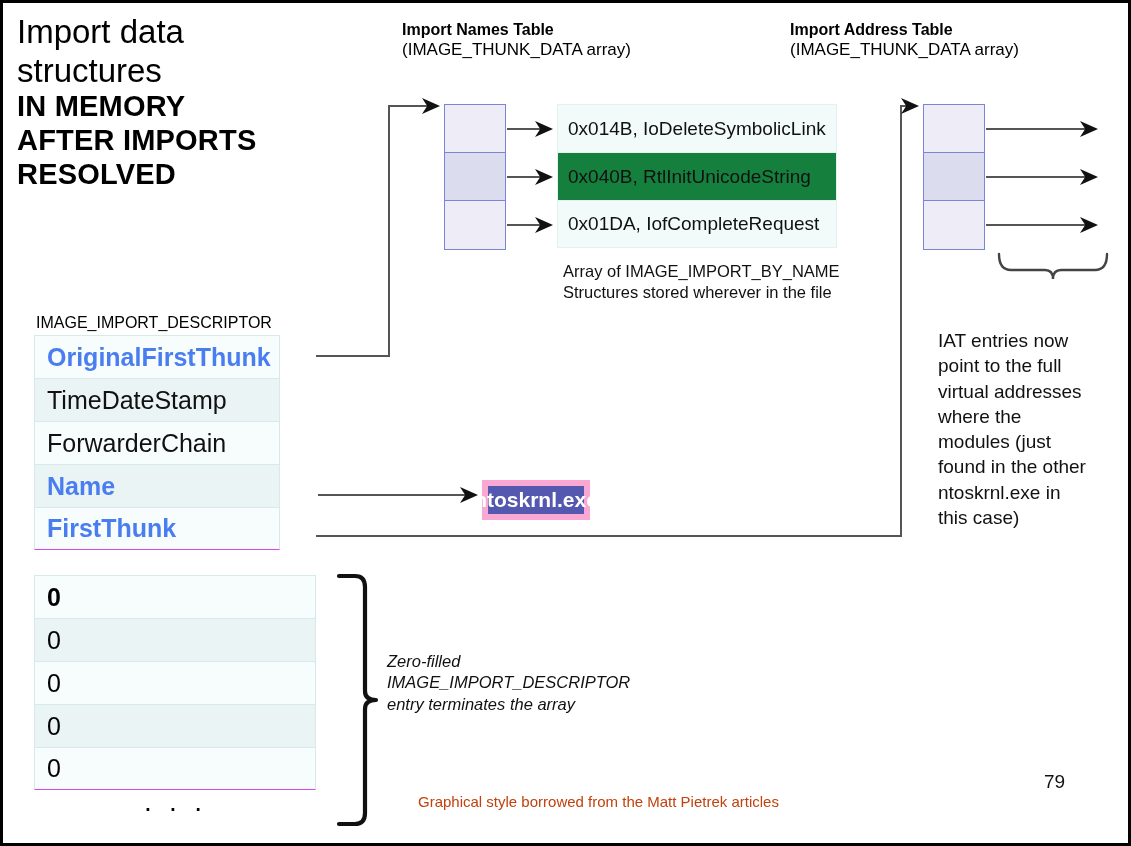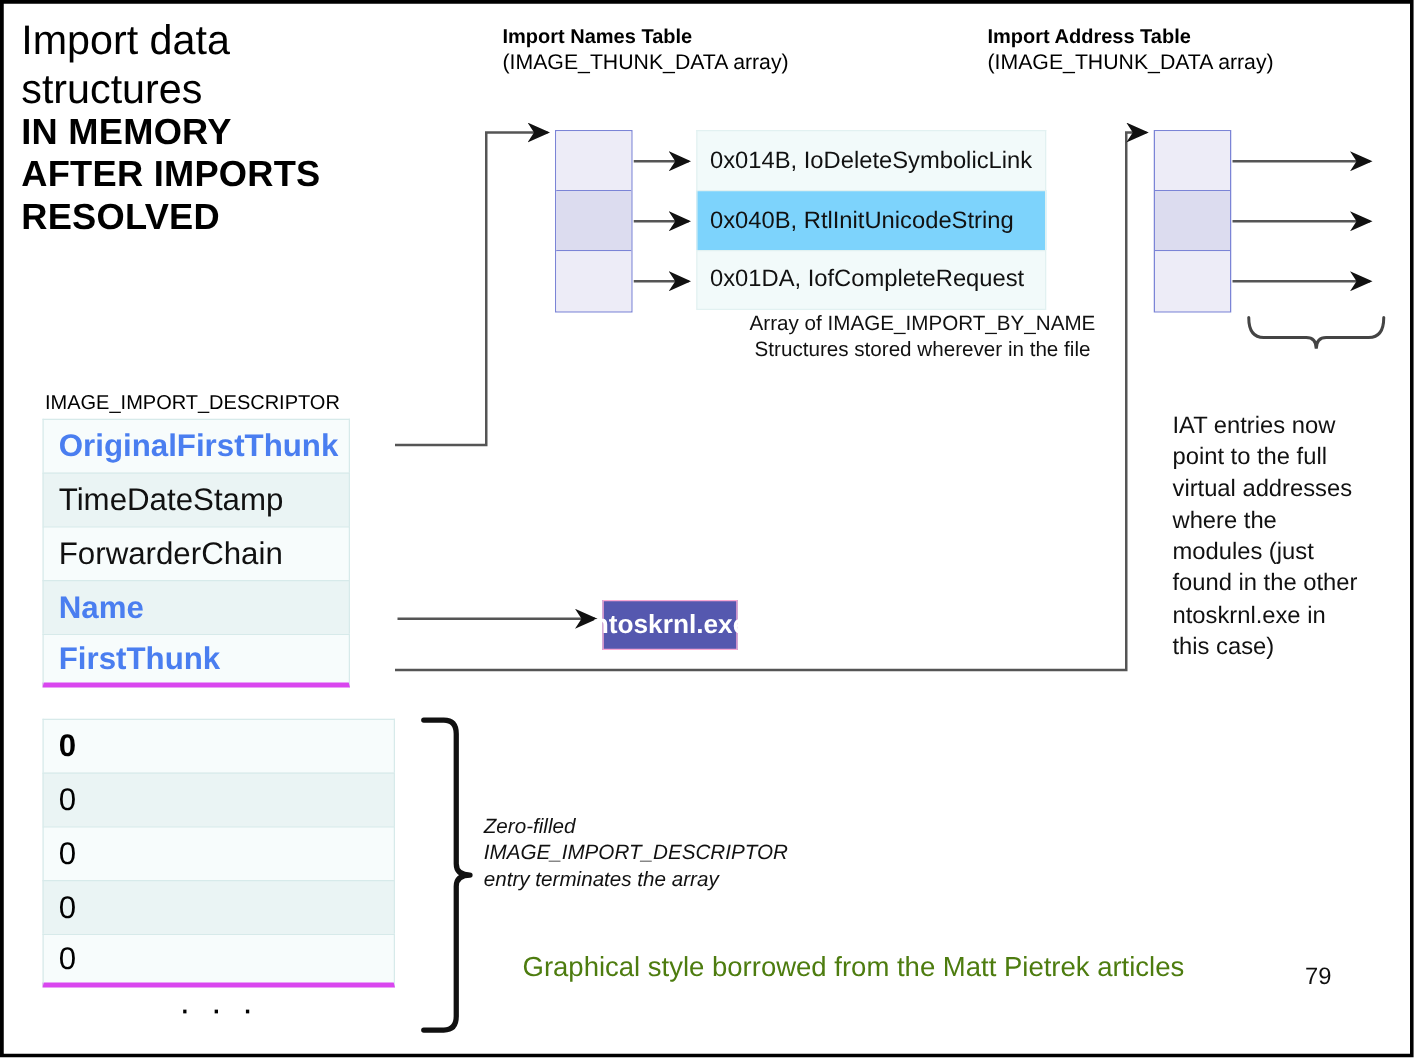--- a/index.html
+++ b/index.html
@@ -59,21 +59,21 @@
     box-sizing: border-box;
     border: 1px solid #d7eaea;
     border-bottom: none;
     display: flex;
     align-items: center;
     padding-left: 12px;
     font-size: 25px;
     background: #f7fcfc;
   }
   .desc-row.alt { background: #eaf4f4; }
-  .desc-row.last { border-bottom: 4px solid #d946ef; }
+  .desc-row.last { border-bottom: 1px solid #d946ef; }
   .desc-row.blue { color: #4a7ef0; font-weight: bold; }
   .desc-row.black { color: #111; font-weight: 400; }
   .desc-row.zero-bold { font-weight: bold; color: #000; }
   .desc-row.zero { font-weight: 400; color: #000; }
   .desc-row.dots {
     justify-content: center;
     background: transparent;
     border: none;
     font-size: 28px;
     letter-spacing: 4px;
@@ -106,44 +106,44 @@
     box-sizing: border-box;
     background: #f2fafa;
     border: 1px solid #e2f1f1;
     border-bottom: none;
     display: flex;
     align-items: center;
     padding-left: 10px;
     font-size: 19px;
     color: #111;
   }
-  .name-row.alt { background: #7dd3fc; }
+  .name-row.alt { background: #15803d; }
   .name-row.last { border-bottom: 1px solid #e2f1f1; }
 
   
   #module-box {
     left: 479px; top: 477px;
     width: 108px; height: 40px;
     background: #5558af;
-    border: 1px solid #f9a8d4;
+    border: 6px solid #f9a8d4;
     display: flex; align-items: center; justify-content: center;
     color: #ffffff; font-weight: bold; font-size: 21px;
     box-sizing: border-box;
   }
 
   
   .annot {
     font-size: 16.5px;
     color: #111;
     line-height: 1.30;
   }
-  #annot-by-name { left: 560px; top: 246px; width: 350px; text-align: center; }
+  #annot-by-name { left: 560px; top: 258px; width: 350px; text-align: left; }
   #annot-iat { left: 935px; top: 325px; width: 185px; text-align: left; font-size: 19px; line-height: 1.33; }
   #annot-zero { left: 384px; top: 648px; width: 260px; text-align: left; font-style: italic; }
-  #footer-credit { left: 415px; top: 758px; font-size: 22px; color: #4d7c0f; }
+  #footer-credit { left: 415px; top: 790px; font-size: 15px; color: #c2410c; }
   #page-number { left: 1041px; top: 768px; font-size: 19px; color: #111; }
 
   svg.overlay {
     position: absolute; left: 0; top: 0;
     width: 1131px; height: 846px;
     pointer-events: none;
   }
 </style>
 </head>
 <body>

